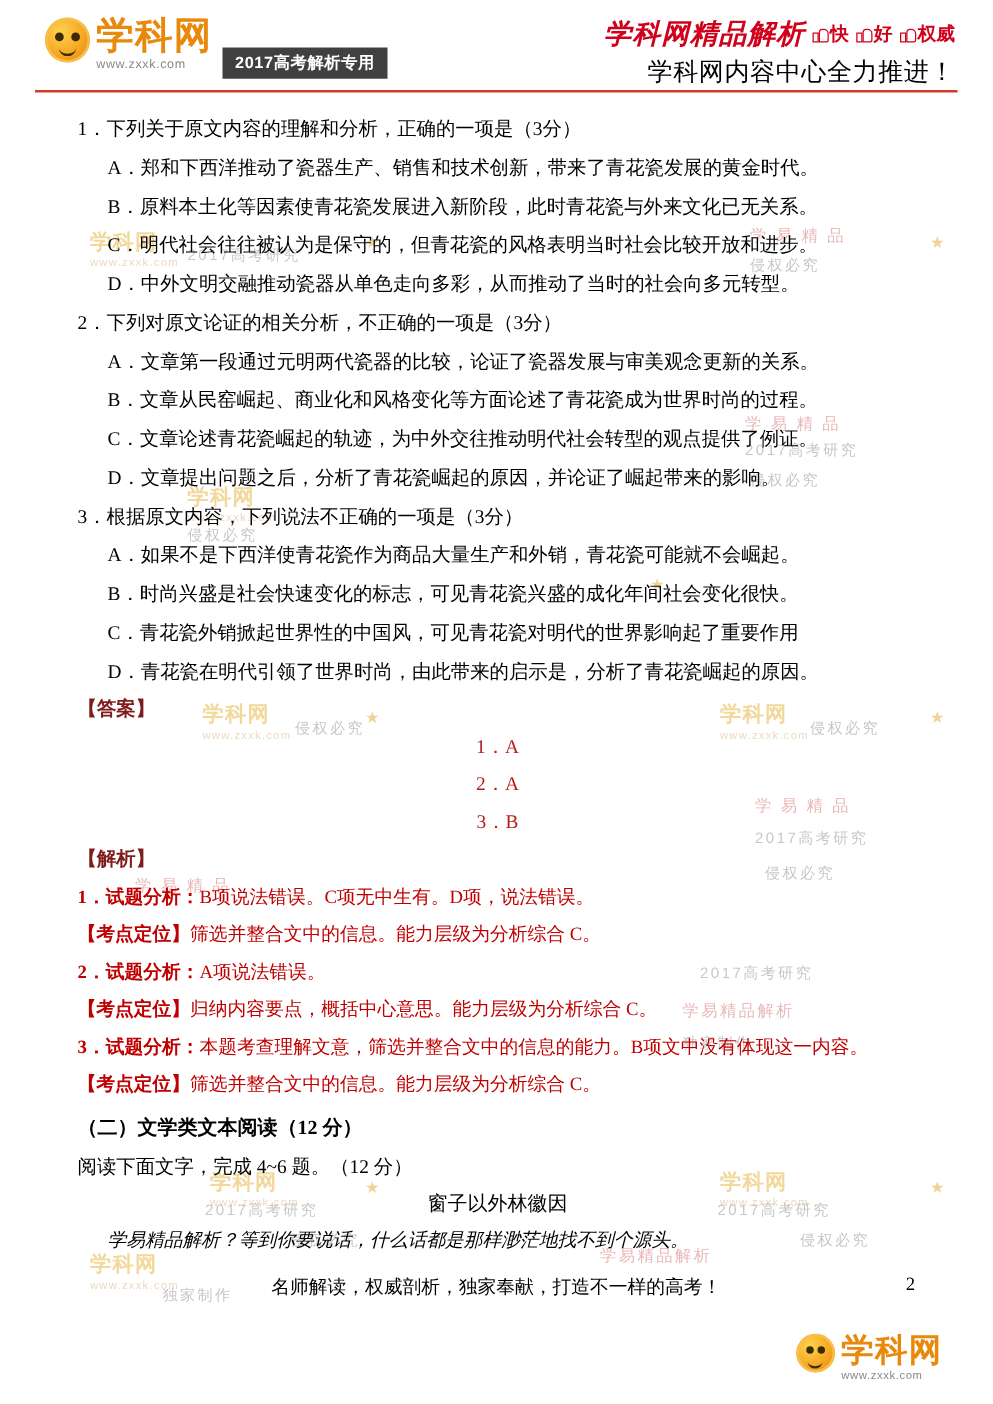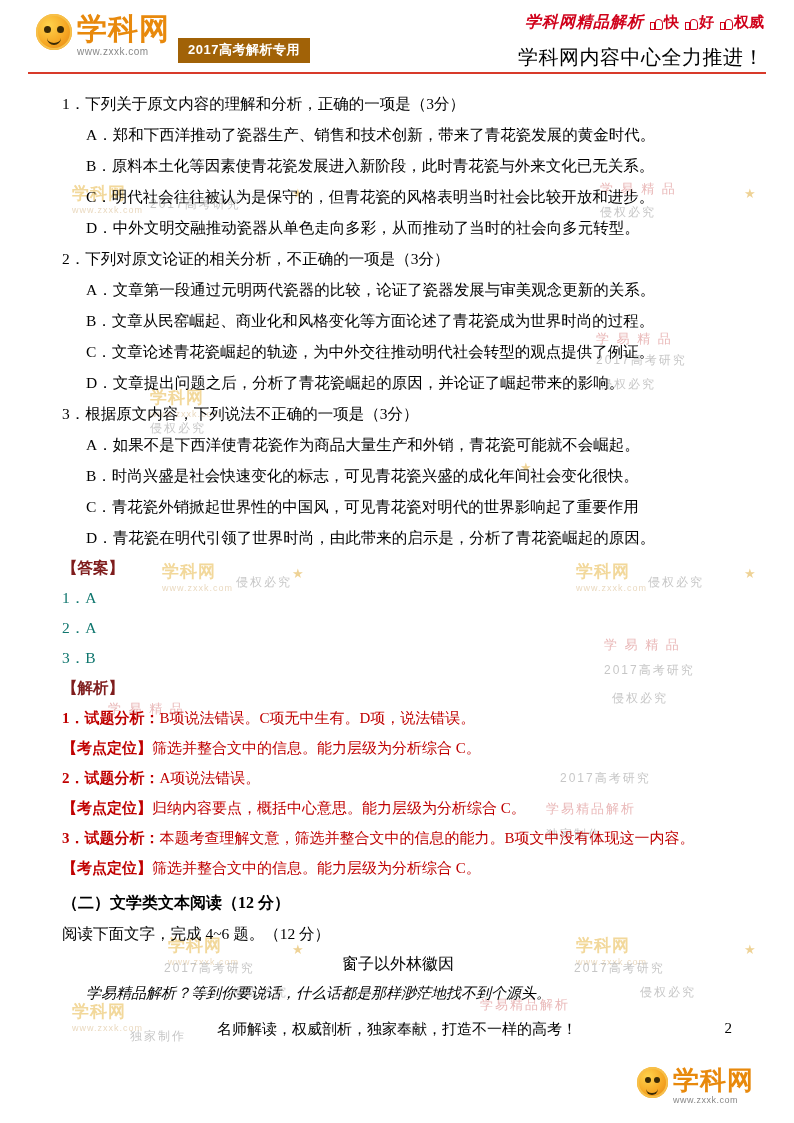--- a/index.html
+++ b/index.html
@@ -133,39 +133,39 @@
     font-family: "Liberation Sans", sans-serif;
     font-size: 10px;
     color: #888888;
     letter-spacing: .5px;
     margin-top: 3px;
   }
   .badge {
     position: absolute;
     left: 178px;
     top: 38px;
-    background: #a16207;
+    background: #404040;
     color: #ffffff;
     font-family: "Liberation Sans", sans-serif;
     font-size: 13px;
     font-weight: bold;
     padding: 3px 10px 4px;
     letter-spacing: .5px;
   }
   .slogan-top {
     position: absolute;
     right: 30px;
     top: 12px;
     display: flex;
     align-items: center;
     gap: 6px;
   }
   .slogan-red {
     font-family: "Liberation Sans", sans-serif;
-    font-size: 16px;
+    font-size: 22px;
     font-weight: bold;
     color: #d0021b;
     letter-spacing: 1px;
     font-style: italic;
   }
   .thumb {
     display: inline-flex;
     align-items: center;
     font-family: "Liberation Sans", sans-serif;
     font-size: 15px;
@@ -238,21 +238,22 @@
   }
   .ans-head {
     font-size: 15.5px;
     line-height: 30px;
     color: #7f1d1d;
     font-weight: bold;
   }
   .ans-item {
     font-size: 15.5px;
     line-height: 30px;
-    color: #0f766e;
+    color: #b91c1c;
+    text-align: center;
   }
   .exp-line {
     font-size: 15px;
     line-height: 30px;
     color: #c00000;
     white-space: nowrap;
   }
   .exp-line b {
     font-weight: bold;
   }

